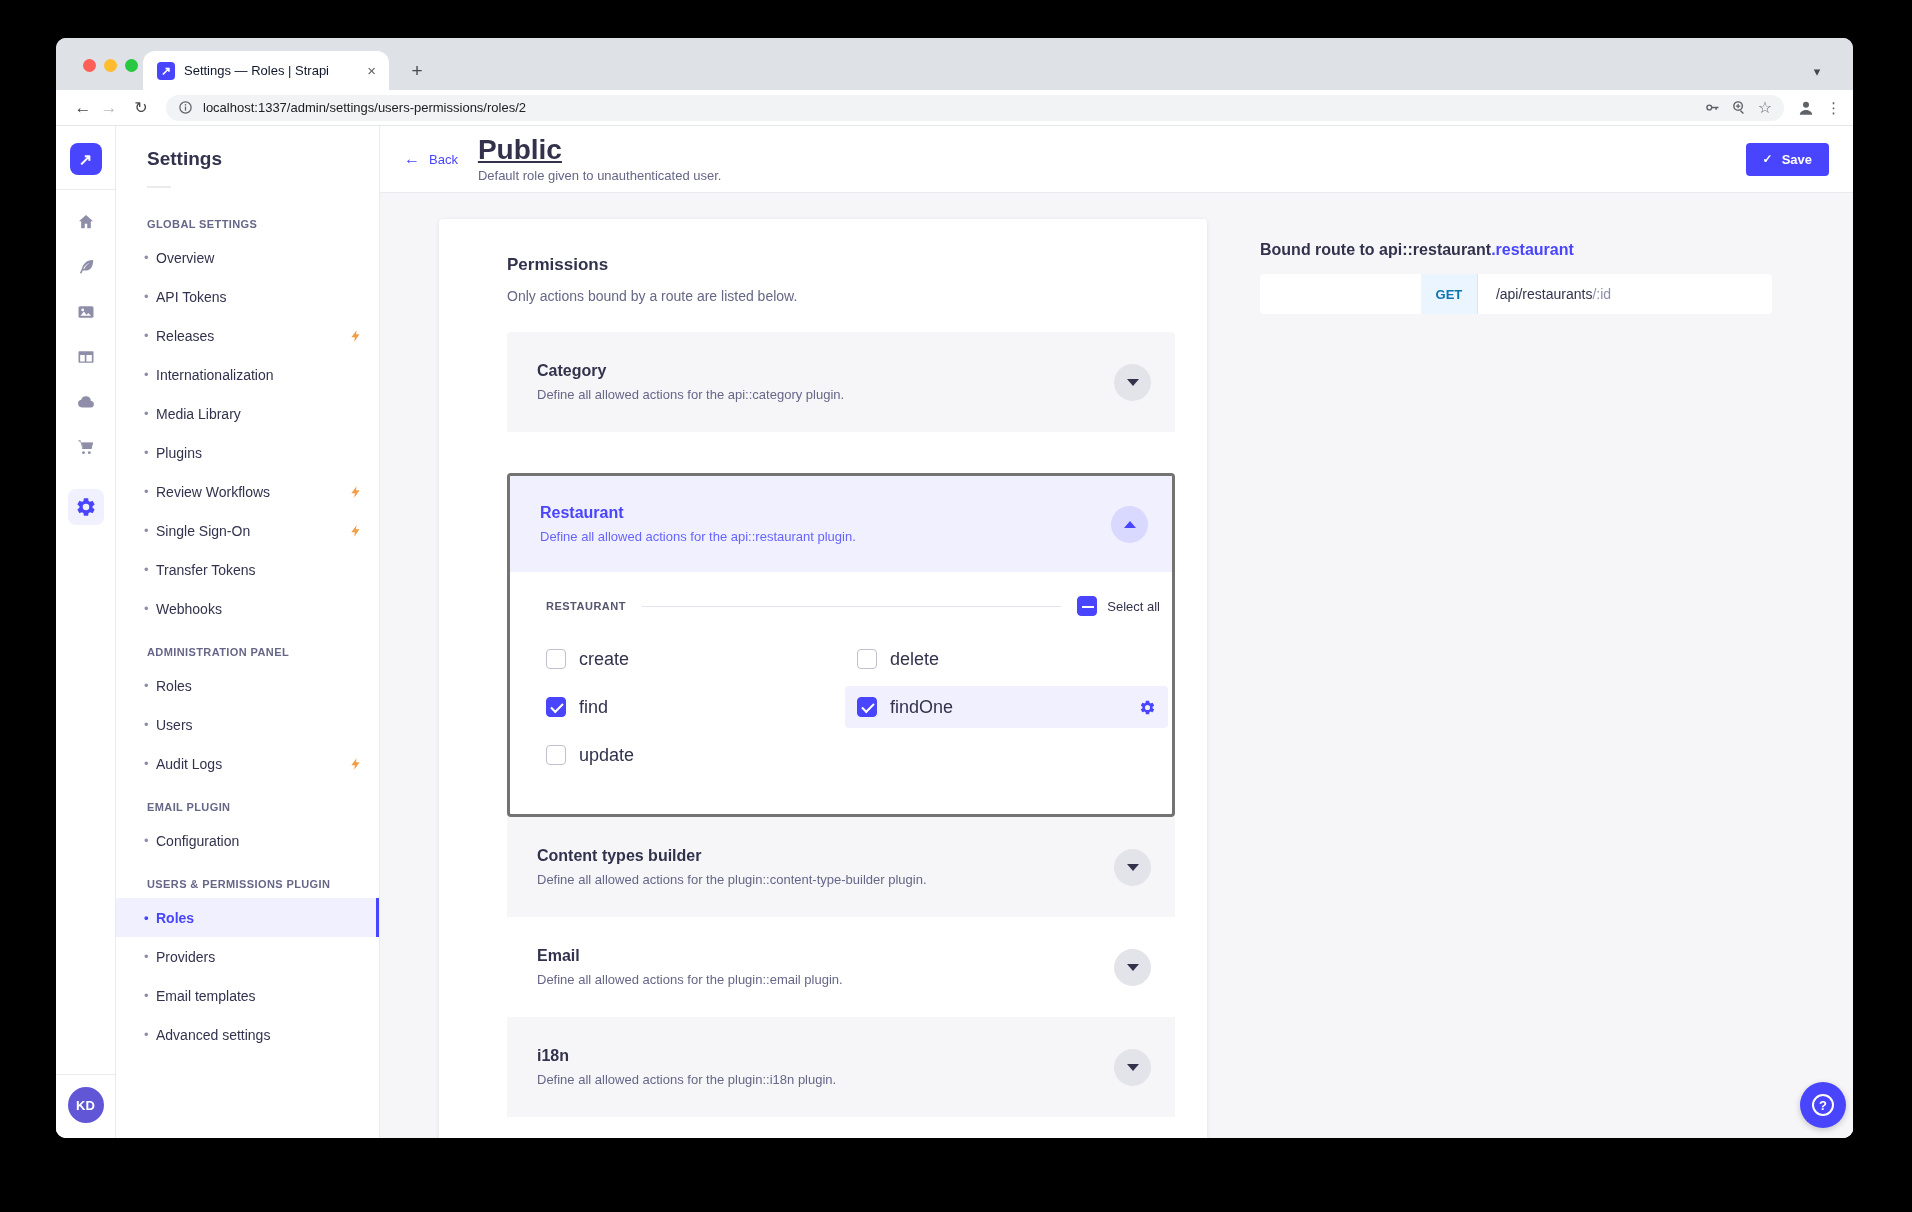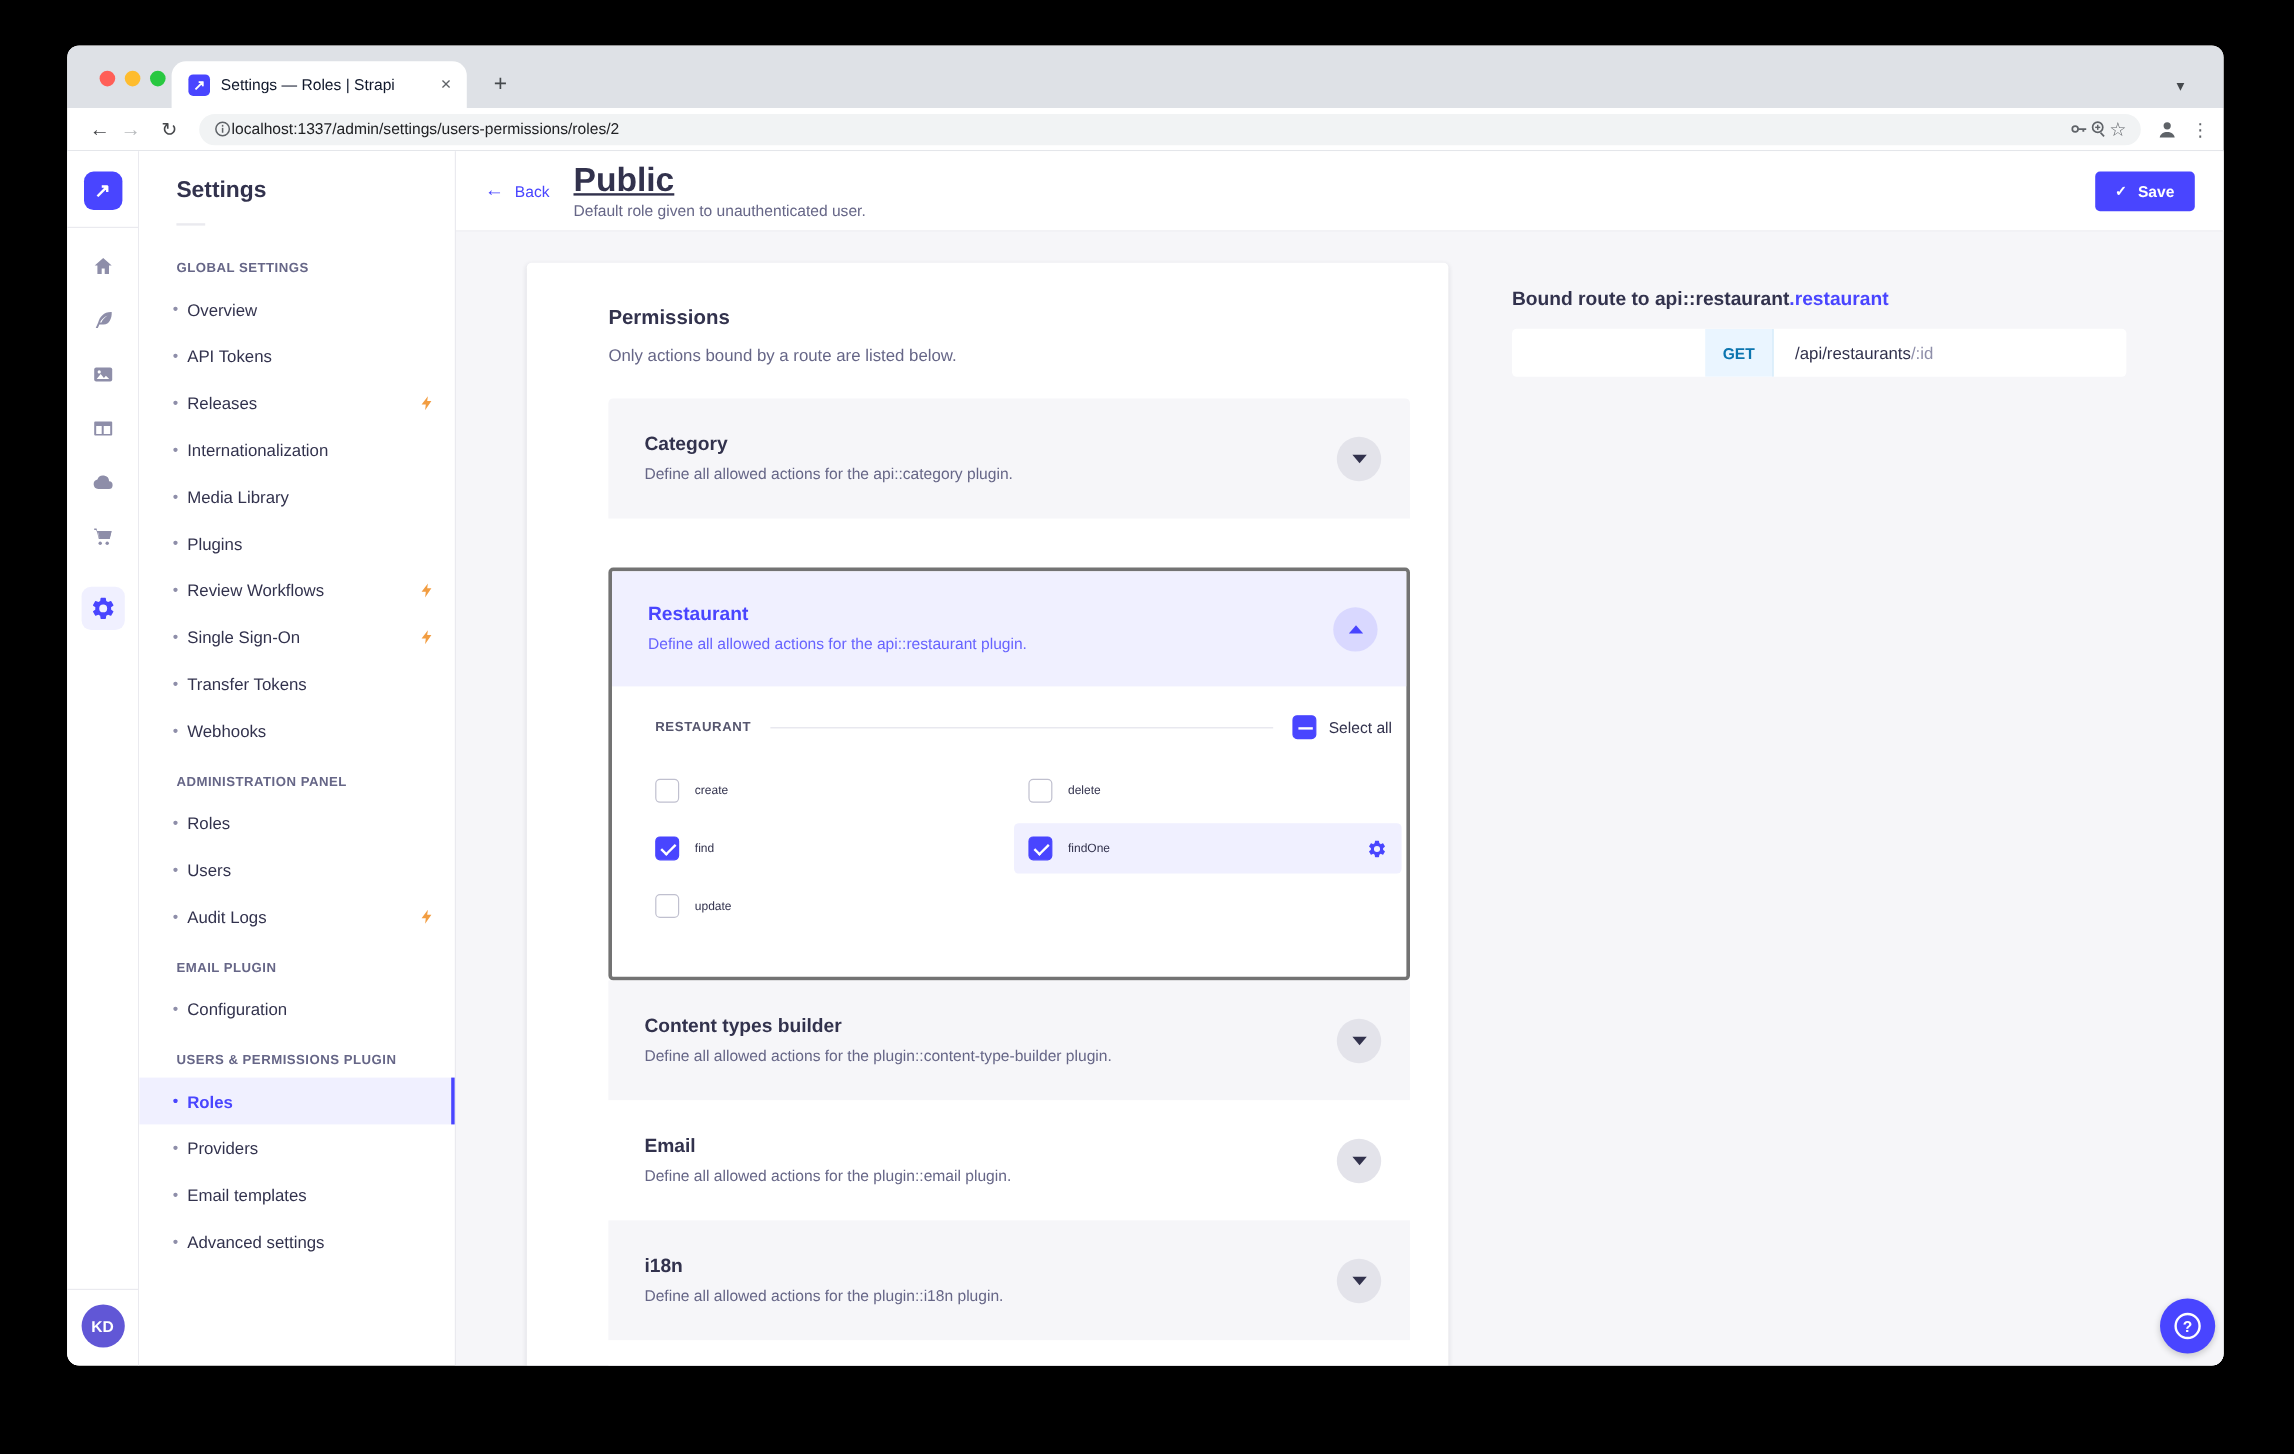--- a/index.html
+++ b/index.html
@@ -15,21 +15,21 @@
   .tab{position:absolute;left:87px;top:13px;width:246px;height:39px;background:#fff;border-radius:12px 12px 0 0;display:flex;align-items:center;padding:0 10px 0 14px;box-sizing:border-box;gap:9px;}
   .favicon{width:18px;height:18px;border-radius:4px;background:#4945ff;color:#fff;font-size:12px;font-weight:bold;display:flex;align-items:center;justify-content:center;flex:none;}
   .tab-title{font-size:13px;color:#0f172a;white-space:nowrap;overflow:hidden;flex:1;}
   .tab-close{font-size:15px;color:#5f6368;padding:0 3px;flex:none;}
   .newtab{position:absolute;left:347px;top:19px;width:28px;height:28px;border-radius:50%;display:flex;align-items:center;justify-content:center;font-size:19px;color:#45494d;}
   .tabchevron{position:absolute;right:22px;top:19px;width:28px;height:28px;border-radius:50%;display:flex;align-items:center;justify-content:center;font-size:13px;color:#45494d;}
   .toolbar{height:35px;background:#fff;border-bottom:1px solid #e4e6ea;display:flex;align-items:center;flex:none;padding:0 12px 0 14px;}
   .navbtn{width:26px;font-size:17px;color:#46484b;text-align:center;flex:none;}
   .navbtn.fwd{color:#b8bbbe;}
   .navbtn.reload{font-size:16px;margin-left:6px;}
-  .urlbar{flex:1;height:26px;background:#f1f3f4;border-radius:13px;margin:0 12px;display:flex;align-items:center;padding:0 12px;box-sizing:border-box;min-width:0;}
+  .urlbar{flex:1;height:26px;background:#f1f3f4;border-radius:13px;margin:0 12px;display:flex;align-items:center;padding:0 12px;gap:10px;box-sizing:border-box;min-width:0;}
   .url-text{font-size:13px;color:#202124;flex:1;white-space:nowrap;overflow:hidden;}
   .chromeicon{flex:none;display:flex;align-items:center;justify-content:center;}
   .star{font-size:16px;color:#5f6368;}
   .dots{font-size:15px;color:#5f6368;letter-spacing:0;margin-left:10px;}
 
   
   .app{flex:1;display:flex;min-height:0;background:#fff;}
   .rail{width:59px;flex:none;border-right:1px solid #eaeaef;background:#fff;display:flex;flex-direction:column;align-items:center;}
   .logo{width:32px;height:32px;border-radius:8px;background:#4945ff;color:#fff;display:flex;align-items:center;justify-content:center;font-size:16px;font-weight:bold;margin-top:17px;}
   .rail-divider{width:100%;height:1px;background:#eaeaef;margin-top:14px;}
@@ -85,21 +85,21 @@
   .acc-exp-header .acc-desc{color:#4945ff;opacity:.82;}
   .acc-btn.purple{background:#d9d8ff;}
   .acc-content{padding:24px 4px 38px 24px;}
   .perm-head{display:flex;align-items:center;padding:0 0 0 12px;}
   .group-label{font-size:11px;font-weight:bold;color:#56566e;letter-spacing:.5px;flex:none;}
   .head-line{flex:1;height:1px;background:#e3e3eb;margin:0 16px;}
   .select-all-label{font-size:13px;color:#32324d;margin-left:10px;margin-right:8px;}
   .perm-grid{margin-top:22px;display:grid;grid-template-columns:311px 1fr;row-gap:6px;}
   .perm-cell{display:flex;align-items:center;gap:13px;height:42px;padding:0 12px;border-radius:4px;box-sizing:border-box;}
   .perm-cell.selected{background:#f0f0ff;}
-  .perm-cell .plabel{font-size:10px;color:#32324d;}
+  .perm-cell .plabel{font-size:18px;color:#32324d;}
   .gear-mini{margin-left:auto;display:flex;align-items:center;}
   .gear-mini svg{width:17px;height:17px;fill:#4945ff;}
   .cb{width:20px;height:20px;border:1px solid #c0c0cf;border-radius:4px;background:#fff;flex:none;box-sizing:border-box;position:relative;}
   .cb.checked{background:#4945ff;border-color:#4945ff;}
   .cb.checked::after{content:"";position:absolute;left:4px;top:5px;width:10px;height:5px;border-left:2px solid #fff;border-bottom:2px solid #fff;transform:rotate(-45deg);}
   .cb.indeterminate{background:#4945ff;border-color:#4945ff;}
   .cb.indeterminate::after{content:"";position:absolute;left:4px;top:9px;width:12px;height:2px;background:#fff;}
 
   .route{position:absolute;left:880px;top:48px;width:512px;}
   .route-heading{font-size:16px;font-weight:bold;color:#32324d;}

